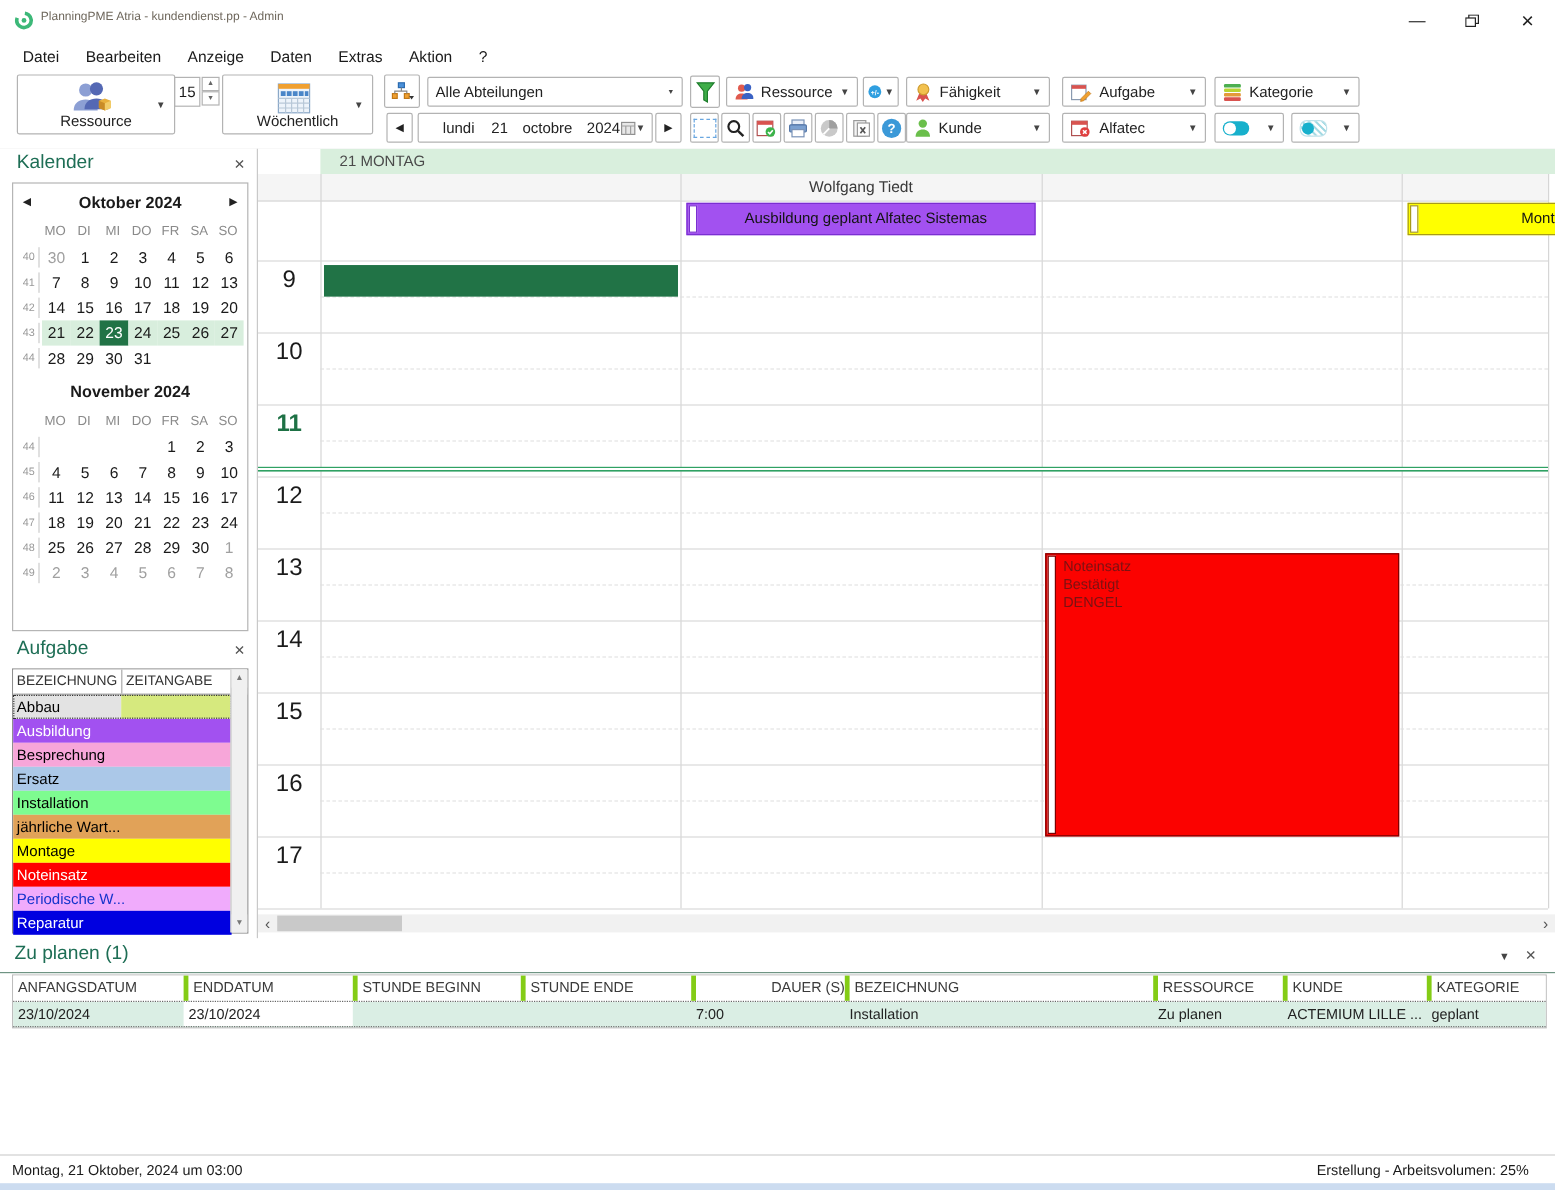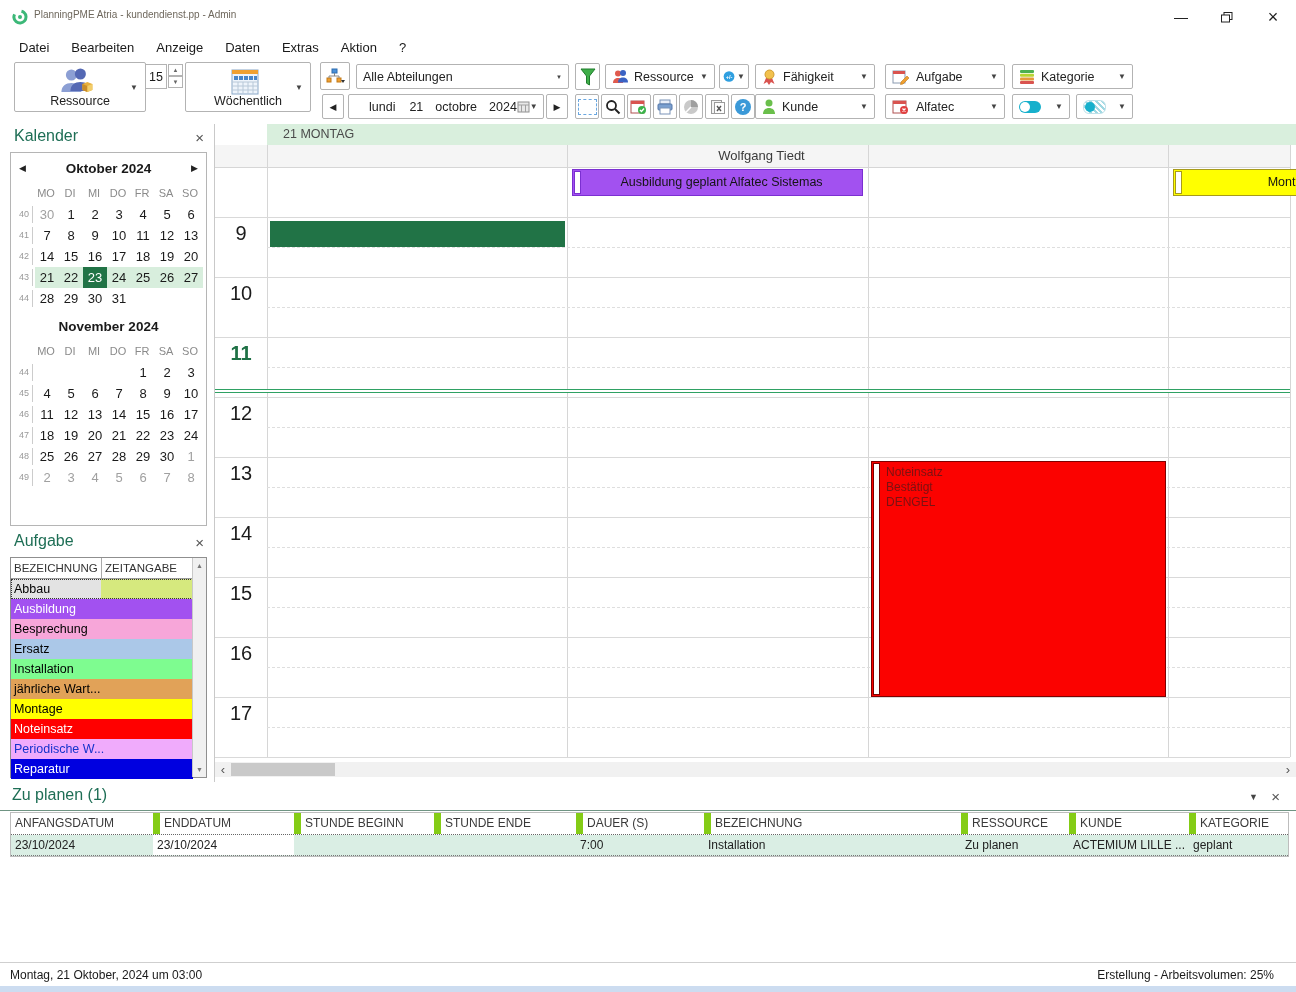--- a/index.html
+++ b/index.html
@@ -93,21 +93,21 @@
   .hs-thumb{position:absolute;left:16px;top:1px;width:104px;height:13px;background:#c9c9c9}
 
   
   .zuplanen{position:absolute;left:0;top:782px;width:1296px;height:180px;background:#fff}
   .zp-title{position:absolute;left:12px;top:4px;font-size:16px;color:#1e6e55}
   .zp-caret{position:absolute;right:38px;top:10px;font-size:9px;color:#444}
   .zp-close{position:absolute;right:16px;top:6px;font-size:15px;color:#555}
   .zp-rule{position:absolute;left:0;top:28px;width:1296px;height:1px;background:#6f9483}
   .zp-table{position:absolute;left:10px;top:30px;width:1279px;border:1px solid #bdbdbd;box-sizing:border-box}
   .zp-hrow{display:flex;height:21px;border-bottom:1px dotted #666;background:#fff}
-  .zp-hcell{font-size:12px;color:#3a3a3a;line-height:21px;padding-left:4px;box-sizing:border-box;border-left:7px solid #84cc16;white-space:nowrap;overflow:hidden}
+  .zp-hcell{font-size:12px;color:#3a3a3a;line-height:21px;padding-left:4px;box-sizing:border-box;border-left:4px solid #84cc16;white-space:nowrap;overflow:hidden}
   .zp-hcell:first-child{border-left:none}
   .zp-row{display:flex;height:20px;border-bottom:1px dotted #777;background:#daeee4}
   .zp-cell{font-size:12px;color:#222;line-height:20px;padding-left:4px;box-sizing:border-box;white-space:nowrap;overflow:hidden}
   .zp-cell.white{background:#fff}
 
   
   .statusbar{position:absolute;left:0;top:962px;width:1296px;height:24px;border-top:1px solid #cfcfcf;background:#fff}
   .sb-left{position:absolute;left:10px;top:5px;font-size:12px}
   .sb-center{position:absolute;left:0;width:1296px;top:5px;text-align:center;font-size:12px}
   .sb-right{position:absolute;right:22px;top:5px;font-size:12px}
@@ -569,21 +569,21 @@
   <div class="dayband">
     <span>21 MONTAG</span>
   </div>
   <div class="res-hdr-bg"></div>
   <div id="sched-layers"></div>
   <div class="hscroll">
     <div class="hs-arrow" style="left:0">‹</div>
     <div class="hs-thumb"></div>
     <div class="hs-arrow" style="right:0">›</div>
   </div>
-    <div class="res-hcell" style="left: 352px; width: 301px; margin-left: 44px;">Wolfgang Tiedt</div>
+    <div class="res-hcell" style="left: 352px; width: 301px;">Wolfgang Tiedt</div>
     <div class="res-hcell" style="left: 953px; width: 122px;"></div>
     <div class="vline" style="left: 52px;"></div>
     <div class="vline" style="left: 352px;"></div>
     <div class="vline" style="left: 653px;"></div>
     <div class="vline" style="left: 953px;"></div>
     <div class="vline" style="left: 1075px;"></div>
     <div class="hline" style="top: 93px;"></div>
     <div class="hline" style="top: 153px;"></div>
     <div class="hline" style="top: 213px;"></div>
     <div class="hline" style="top: 273px;"></div>
@@ -635,21 +635,21 @@
   <div class="zp-title">Zu planen (1)</div>
   <span class="zp-caret">▼</span>
   <span class="zp-close">×</span>
   <div class="zp-rule"></div>
   <div class="zp-table">
     <div class="zp-hrow">
         <span class="zp-hcell" style="width: 142px;">ANFANGSDATUM</span>
         <span class="zp-hcell" style="width: 141px;">ENDDATUM</span>
         <span class="zp-hcell" style="width: 140px;">STUNDE BEGINN</span>
         <span class="zp-hcell" style="width: 142px;">STUNDE ENDE</span>
-        <span class="zp-hcell" style="width: 128px;">DAUER (S)</span>
+        <span class="zp-hcell" style="width: 128px; text-align: right;">DAUER (S)</span>
         <span class="zp-hcell" style="width: 257px;">BEZEICHNUNG</span>
         <span class="zp-hcell" style="width: 108px;">RESSOURCE</span>
         <span class="zp-hcell" style="width: 120px;">KUNDE</span>
         <span class="zp-hcell" style="width: 99px;">KATEGORIE</span>
       </div>
     <div id="zp-rows">
         <div class="zp-row">
           <span class="zp-cell" style="width: 142px;">23/10/2024</span>
           <span class="zp-cell white" style="width: 141px;">23/10/2024</span>
           <span class="zp-cell" style="width: 140px;"></span>

